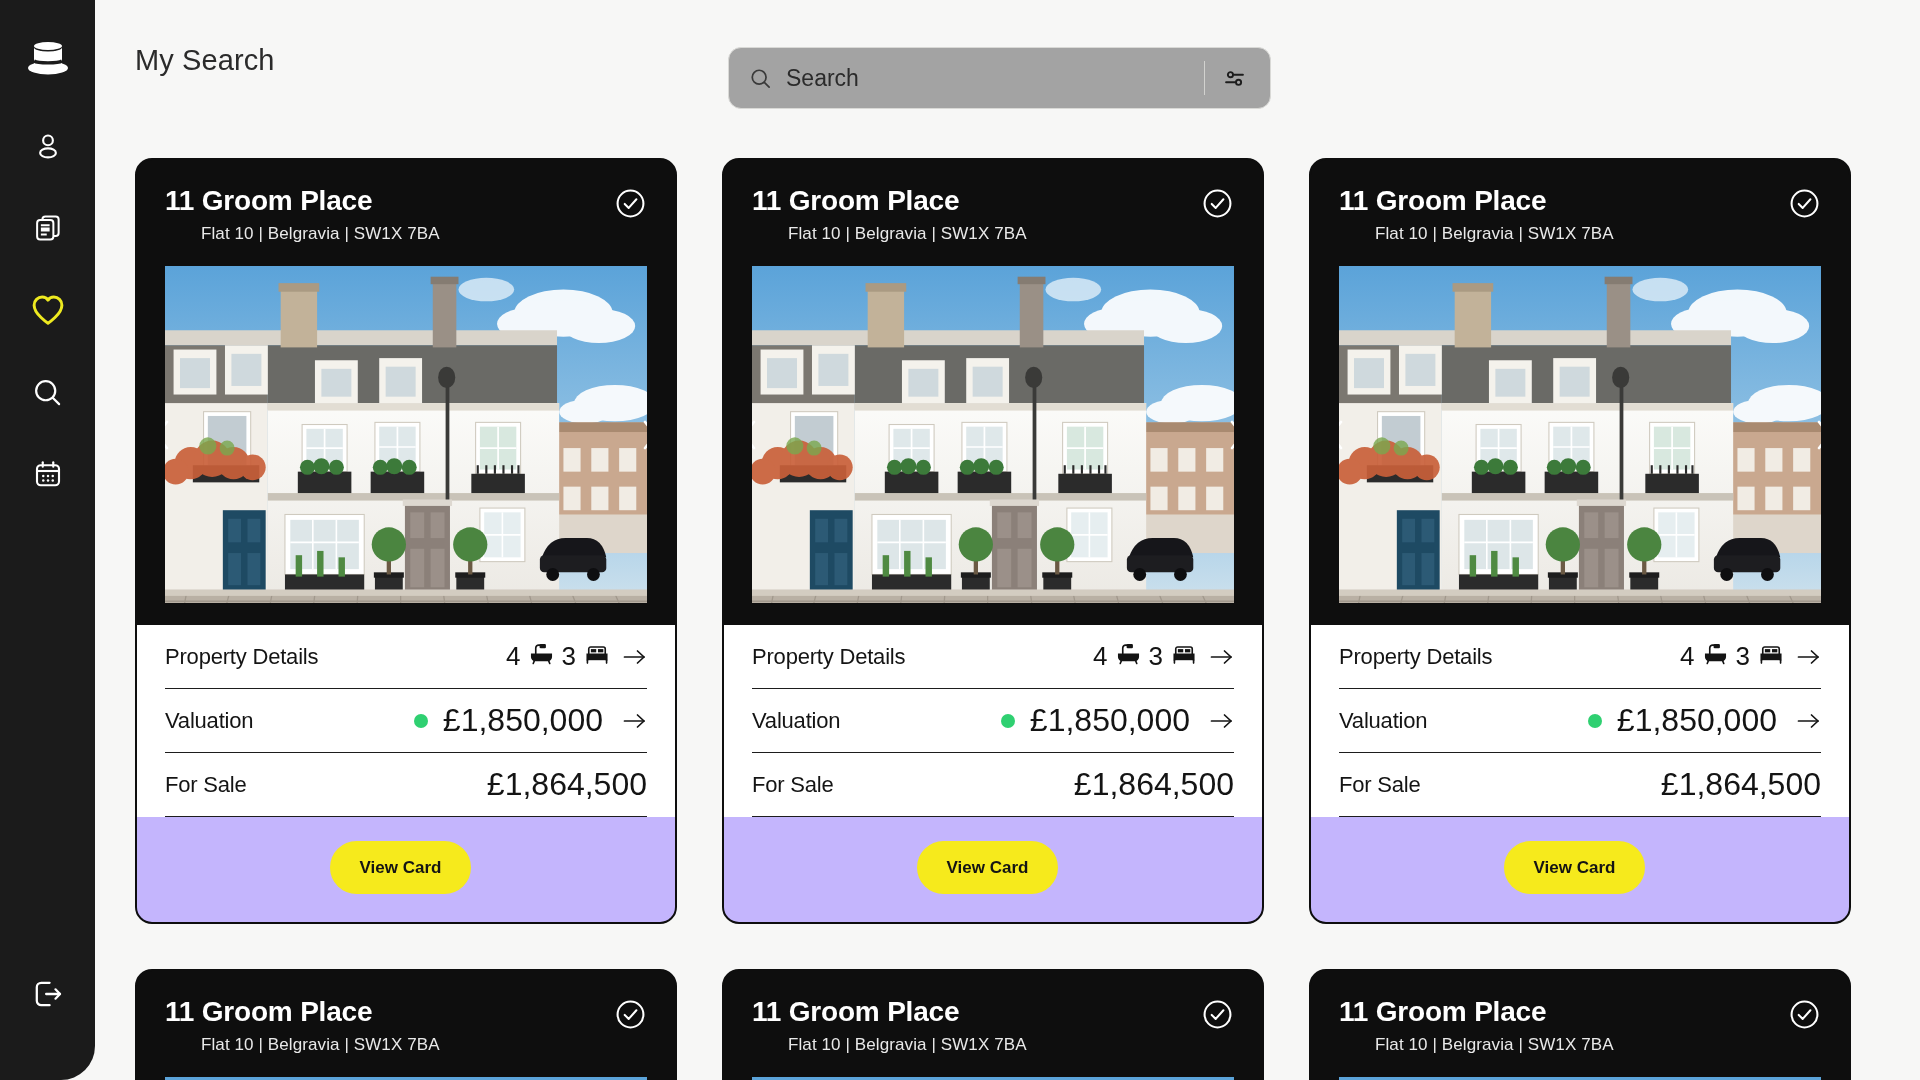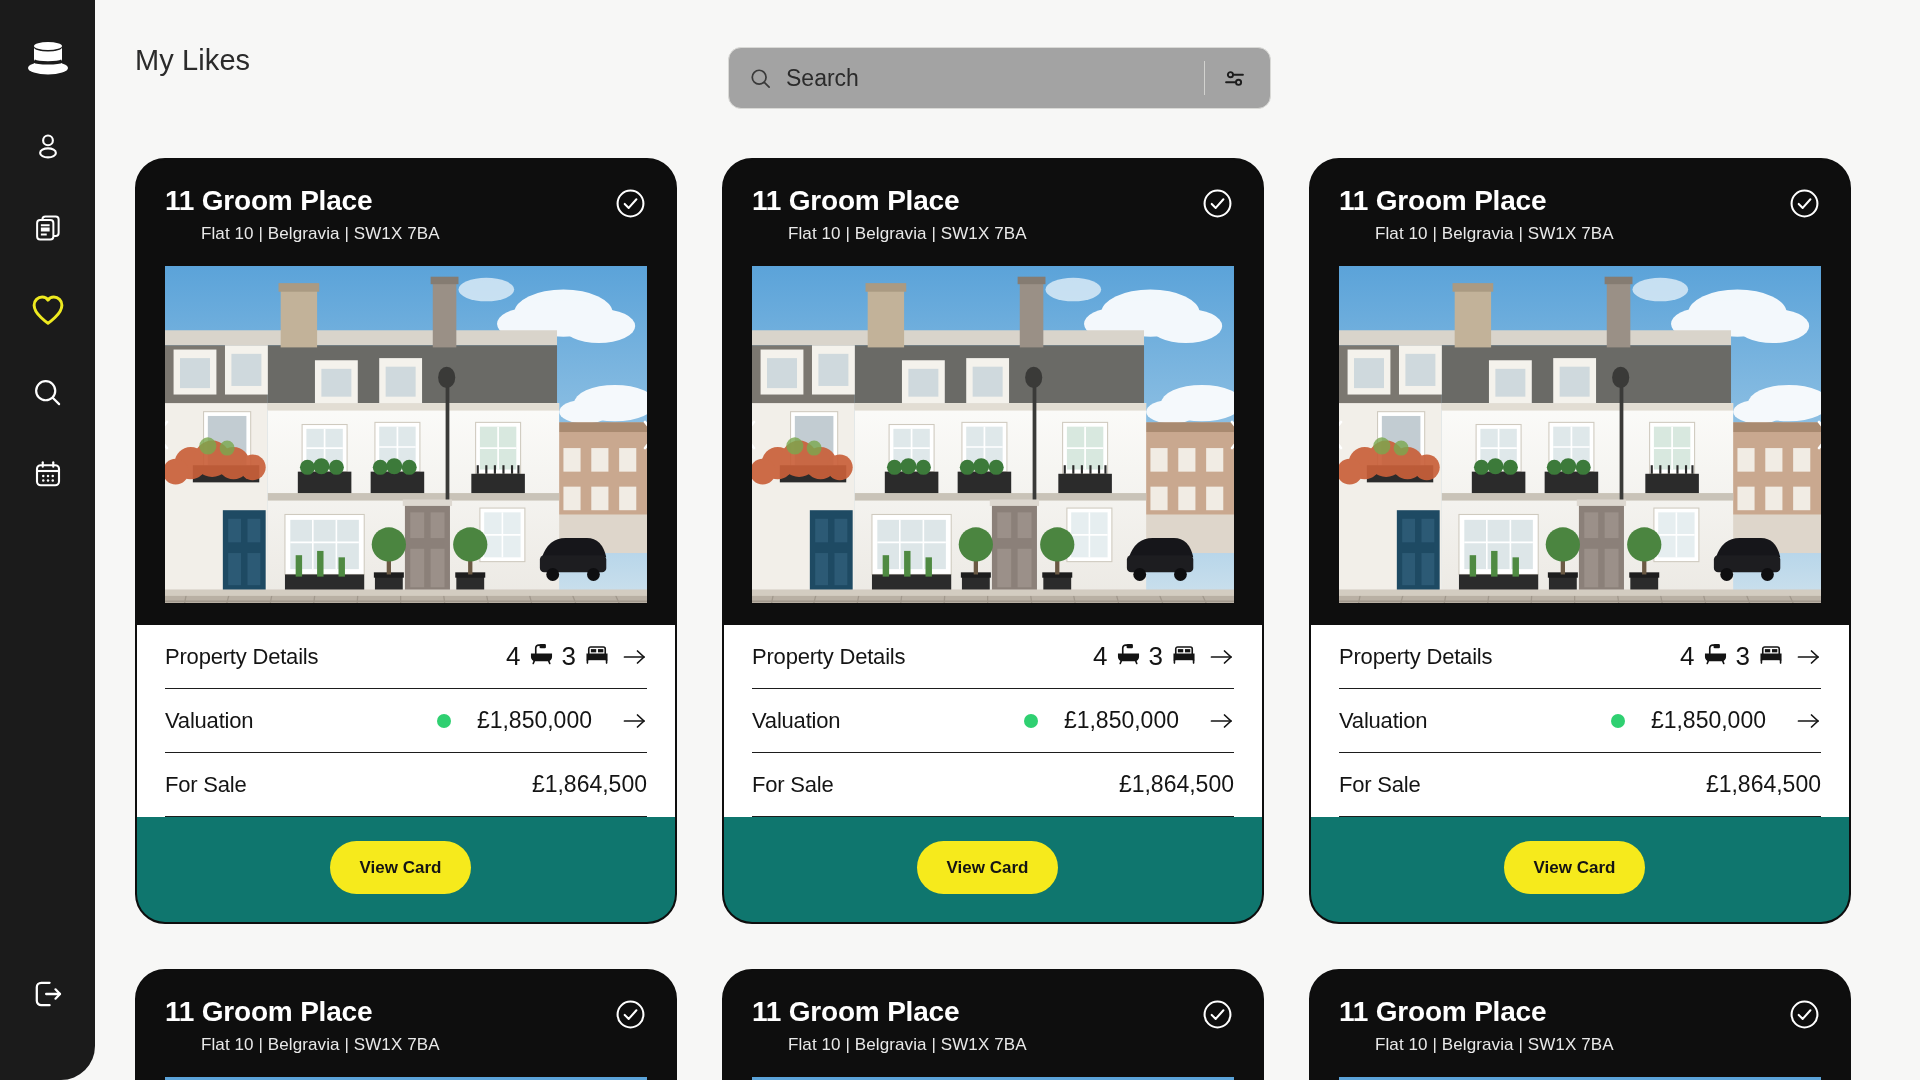--- a/index.html
+++ b/index.html
@@ -61,21 +61,21 @@
     position: absolute; left: 40px; top: 158px;
     width: 1770px;
     display: grid;
     grid-template-columns: repeat(3, 542px);
     gap: 45px 45px;
   }
 
   .card {
     width: 542px;
     background: #0e0e0e;
-    border-radius: 30px;
+    border-radius: 17px;
     overflow: hidden;
     display: flex; flex-direction: column;
   }
   .card-head { padding: 25px 28px 0 28px; position: relative; }
   .card-title {
     color: #ffffff; font-size: 28px; font-weight: 700; letter-spacing: -0.2px;
   }
   .card-sub {
     color: #e9e9e9; font-size: 17px; font-weight: 400; margin-top: 7px; letter-spacing: .1px; margin-left: 36px;
   }
@@ -109,26 +109,26 @@
     border-top: 2px solid #0e0e0e;
     flex: 1;
   }
   .row {
     height: 64px;
     display: flex; align-items: center; justify-content: space-between;
     border-bottom: 1.6px solid #1d1d1d;
     cursor: pointer;
   }
   .row-label { font-size: 22px; color: #141414; font-weight: 400; letter-spacing: -.2px; }
-  .row-value { display: flex; align-items: center; gap: 26px; font-size: 23px; color: #141414; }
+  .row-value { display: flex; align-items: center; gap: 15px; font-size: 32px; color: #141414; }
   .specs { display: flex; align-items: center; gap: 7px; font-size: 26px; color: #141414; }
   .dot { width: 14px; height: 14px; border-radius: 50%; background: #2fd071; display:inline-block; }
   .arrow-right { margin-left: 5px; display: flex; }
 
-  .card-cta { display: flex; justify-content: center; padding: 24px 11px 28px 0; background:#0f766e; }
+  .card-cta { display: flex; justify-content: center; padding: 24px 11px 28px 0; background:#c4b5fd; }
   .view-card-btn {
     background: #f6ea1c;
     border: none; border-radius: 30px;
     padding: 0 30px; height: 53px;
     font-family: "Liberation Sans", sans-serif;
     font-size: 17px; font-weight: 700; color: #141414;
     cursor: pointer;
   }
   .card.has-border { border: 2px solid #0e0e0e; }
 </style>
@@ -211,21 +211,21 @@
         <path d="M13.2 3.6H6.9A3.3 3.3 0 0 0 3.6 6.9v10.2a3.3 3.3 0 0 0 3.3 3.3h6.3"></path>
         <line x1="10.6" y1="12" x2="21" y2="12"></line>
         <polyline points="17.6,8.5 21,12 17.6,15.5"></polyline>
       </svg>
     </span>
   </div>
 </div>
 
 <div id="main">
 
-  <div id="page-title">My Likes</div>
+  <div id="page-title">My Search</div>
 
   <div id="searchbar">
     <span id="search-icon">
       <svg width="23" height="23" viewBox="0 0 24 24" fill="none" stroke="#3a3a3a" stroke-width="1.8" stroke-linecap="round">
         <circle cx="10.6" cy="10.6" r="7.2"></circle>
         <line x1="16" y1="16" x2="21" y2="21"></line>
       </svg>
     </span>
     <input id="search-input" type="text" placeholder="Search" style="">
     <div id="search-divider"></div>

